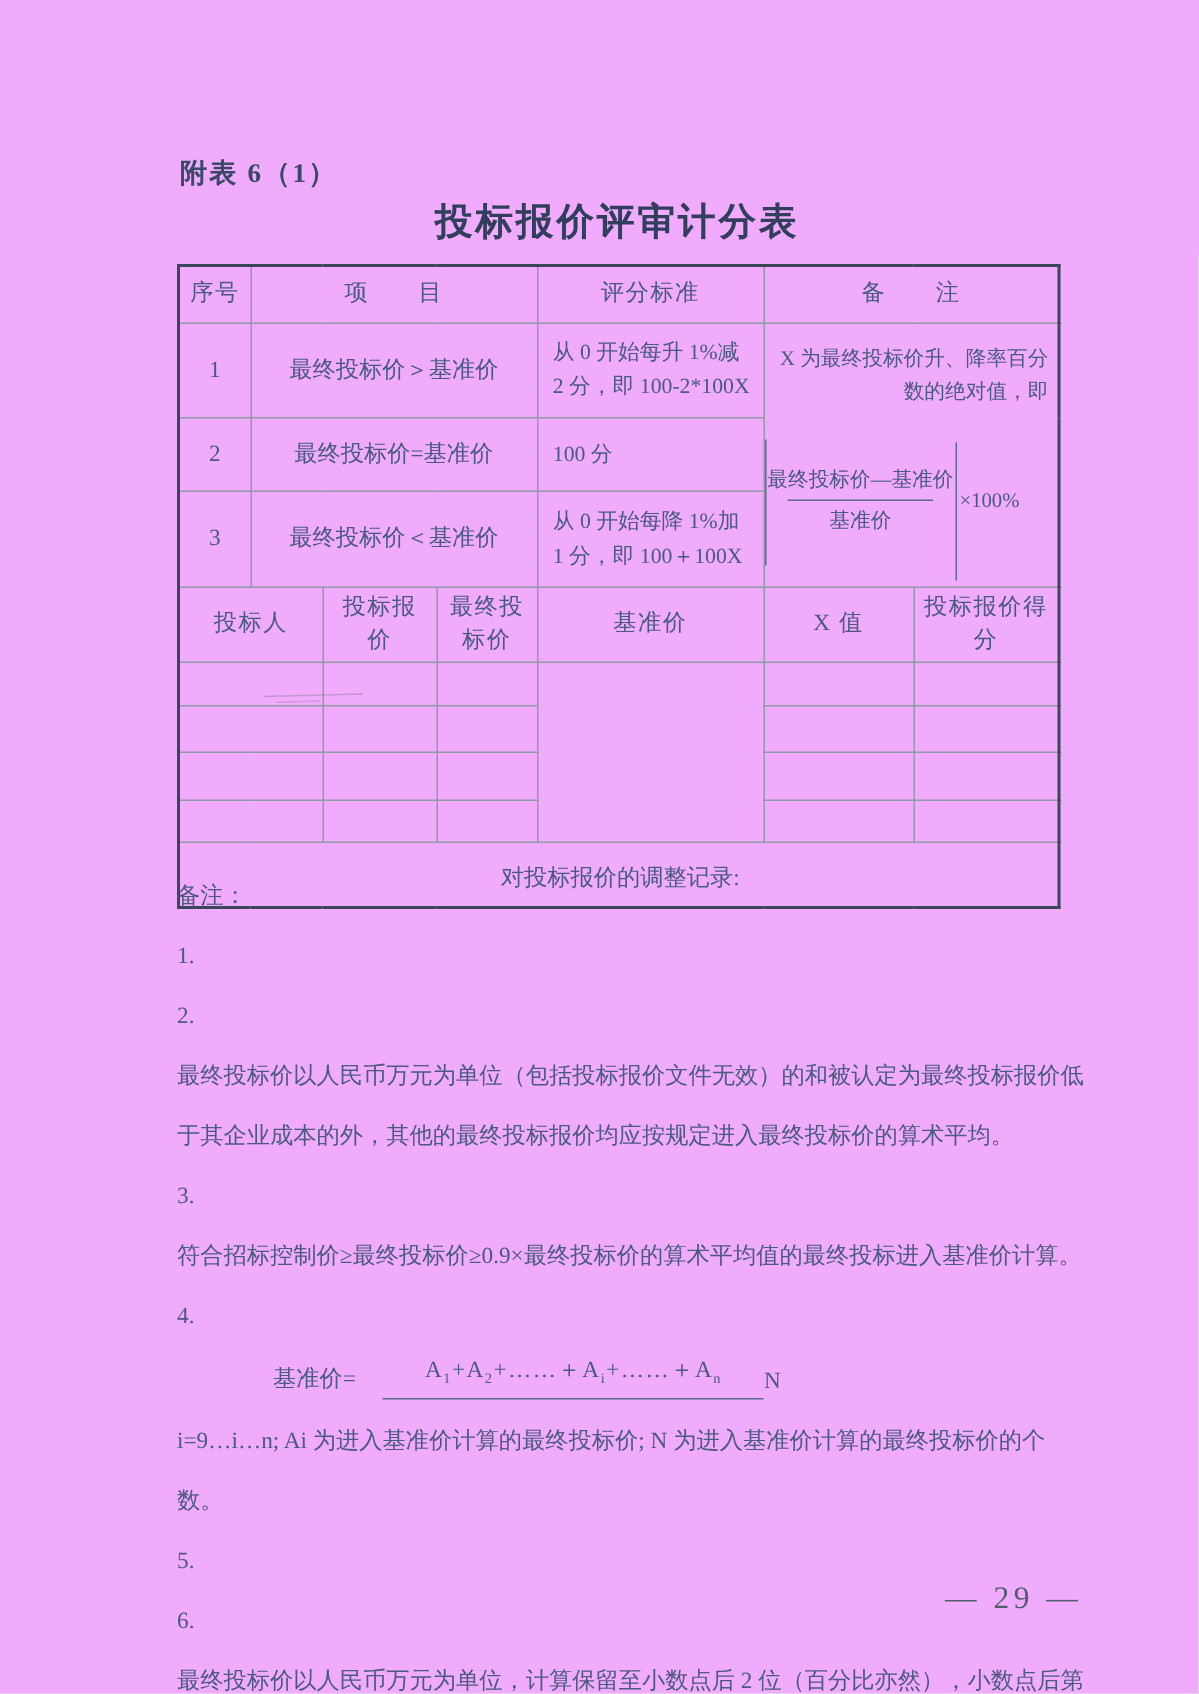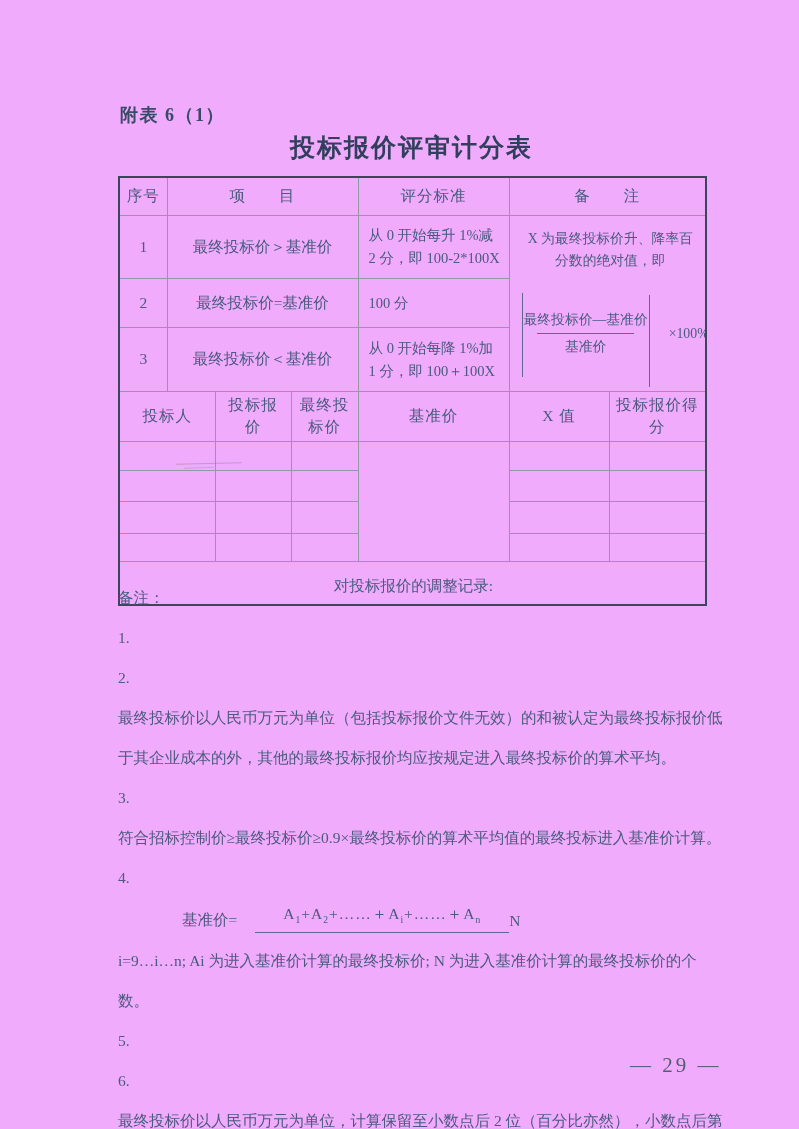--- a/index.html
+++ b/index.html
@@ -38,33 +38,33 @@
   tr.r1{height:53px;}
   tr.r2{height:43px;}
   tr.r3{height:50px;}
   tr.h2-row{height:48px;}
   tr.e1{height:29px;} tr.e2{height:31px;} tr.e3{height:32px;} tr.e4{height:28px;}
   tr.adj-row{height:44px;}
   td.crit{text-align:left;padding:4px 6px 4px 10px;font-size:14.5px;line-height:1.6;}
   td.hdr{letter-spacing:1px;}
   td.wrapcell{padding:2px 6px;}
   td.remark-cell{
-    text-align:center;vertical-align:top;
-    padding:12px 6px 4px 12px;font-size:13.8px;line-height:1.65;
+    text-align:right;vertical-align:top;
+    padding:12px 6px 4px 0;font-size:13.8px;line-height:1.65;
   }
   .remark-intro{margin-bottom:8px;}
   .abs-wrap{display:flex;align-items:center;margin-left:0;}
   .abs-bar{width:1px;background:#5b6a8e;flex:none;}
   .abs-bar.left{height:84px;margin-top:2px;}
   .abs-bar.right{height:92px;margin-top:14px;}
   .frac{display:flex;flex-direction:column;align-items:center;flex:none;margin:0 1px;}
   .frac .num{line-height:1.5;}
   .fline{width:78%;height:1.5px;background:#5b6a8e;margin:2px 0 3px;}
   .frac .den{line-height:1.5;}
-  .mult{margin-left:19px;flex:none;}
+  .mult{margin-left:2px;flex:none;}
   td.adj{ text-align:center;vertical-align:middle;padding:12px 10px 6px 12px;}
   .notes{
     position:absolute;left:118px;top:578px;width:606px;
     font-size:15.5px;line-height:40px;color:#4b5a7d;
   }
   .note-row{display:flex;flex-direction:column;}
   .notes-label{width:50px;flex:none;}
   .note-no{width:31px;flex:none;}
   .note-text{flex:1;}
   .formula-block{

